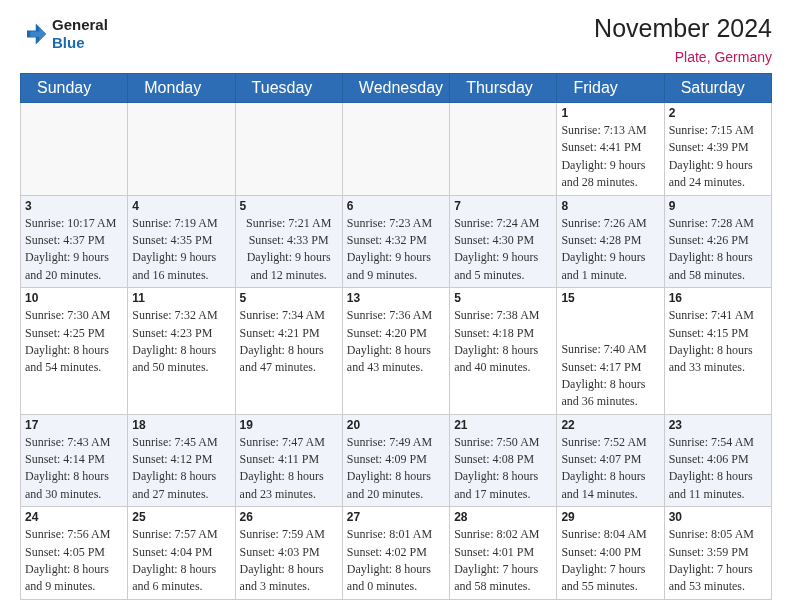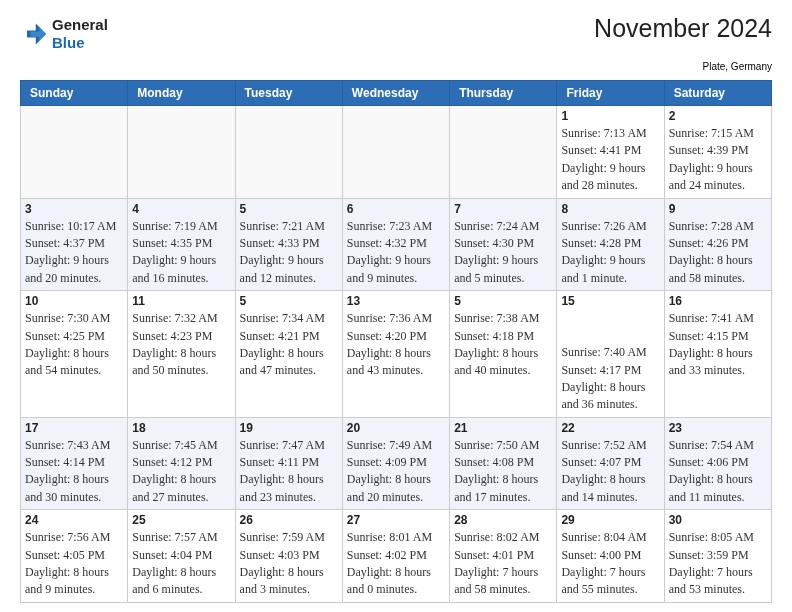--- a/index.html
+++ b/index.html
@@ -35,37 +35,37 @@
     .title-block {
       text-align: right;
     }
     .month-title {
       font-size: 25px;
       font-weight: normal;
       color: #222;
       line-height: 1;
     }
     .subtitle {
-      font-size: 10px;
-      color: #000000;
-      margin-top: 20px;
+      font-size: 14px;
+      color: #be185d;
+      margin-top: 8px;
     }
     .calendar {
       flex: 1;
       border: 1px solid #bbb;
       border-collapse: collapse;
       width: 100%;
       table-layout: fixed;
     }
     .calendar th {
       background: #2d6db5;
       color: #fff;
-      font-size: 12px;
-      font-weight: bold;
-      padding: 5px 9px;
+      font-size: 16px;
+      font-weight: normal;
+      padding: 5px 16px;
       text-align: left;
       border: 1px solid #2560a0;
     }
     .calendar td {
       vertical-align: top;
       padding: 3px 4px;
       font-size: 10px;
       color: #222;
       border: 1px solid #ccc;
       height: 78px;
@@ -158,21 +158,21 @@
           </td>
           <td>
             <span class="day-number">4</span>
             <div class="day-info" style="white-space: pre-line;">Sunrise: 7:19 AM
 Sunset: 4:35 PM
 Daylight: 9 hours
 and 16 minutes.</div>
           </td>
           <td>
             <span class="day-number">5</span>
-            <div class="day-info" style="white-space: pre-line;">Sunrise: 7:21 AM
+            <div class="day-info" style="white-space: pre-line; text-align: center;">Sunrise: 7:21 AM
 Sunset: 4:33 PM
 Daylight: 9 hours
 and 12 minutes.</div>
           </td>
           <td>
             <span class="day-number">6</span>
             <div class="day-info" style="white-space: pre-line;">Sunrise: 7:23 AM
 Sunset: 4:32 PM
 Daylight: 9 hours
 and 9 minutes.</div>

